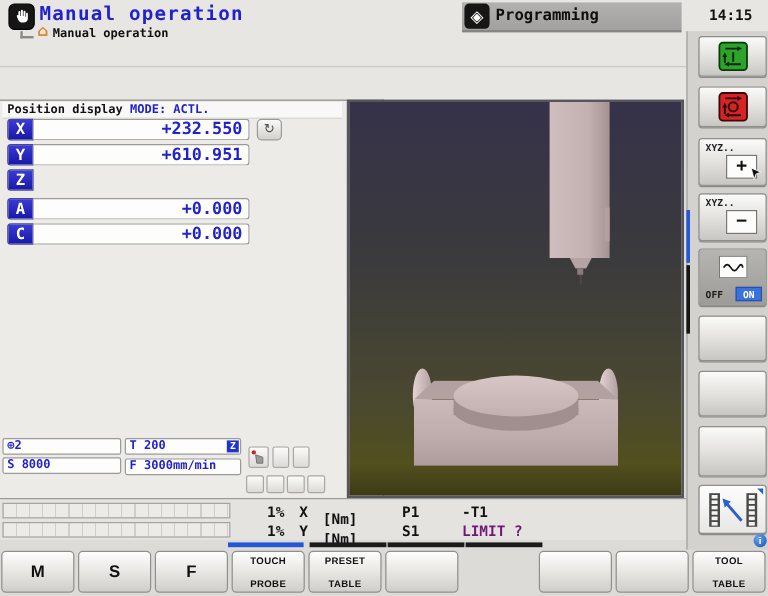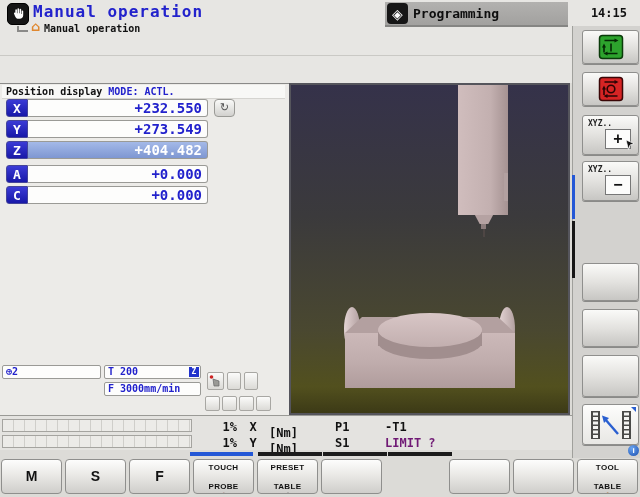--- a/index.html
+++ b/index.html
@@ -117,37 +117,37 @@
       <span class="pos-mode">MODE: ACTL.</span>
     </div>
 
     <div class="axis-row" style="top:15px">
       <div class="axis-label">X</div>
       <div class="axis-value">+232.550</div>
     </div>
     <div class="refresh-btn">↻</div>
     <div class="axis-row" style="top:36px">
       <div class="axis-label">Y</div>
-      <div class="axis-value">+273.549</div>
+      <div class="axis-value">+610.951</div>
     </div>
     <div class="axis-row hl" style="top:57px">
       <div class="axis-label">Z</div>
-      <div class="axis-value">+404.482</div>
     </div>
     <div class="axis-row" style="top:81px">
       <div class="axis-label">A</div>
       <div class="axis-value">+0.000</div>
     </div>
     <div class="axis-row" style="top:102px">
       <div class="axis-label">C</div>
       <div class="axis-value">+0.000</div>
     </div>
 
     <div class="field" style="left:2px; top:281px; width:99px"><span>⊕</span><span>2</span></div>
     <div class="field" style="left:104px; top:281px; width:97px"><span>T 200</span><span class="axis-badge">Z</span></div>
+    <div class="field" style="left:2px; top:297px; width:99px">S 8000</div>
     <div class="field" style="left:104px; top:298px; width:97px">F 3000mm/min</div>
 
     <div class="mini" style="left:207px; top:288px; width:17px; height:18px">
       <svg width="15" height="16" viewBox="0 0 15 16">
           <circle cx="3.5" cy="4" r="1.8" fill="#cc2222"></circle>
           <path d="M5 6 L11 8 L11 13 L6 13 Z" fill="#9a9a96" stroke="#666" stroke-width="0.7"></path>
         </svg>
     </div>
     <div class="mini" style="left:227px; top:288px; width:14px; height:18px"></div>
     <div class="mini" style="left:244px; top:288px; width:14px; height:18px"></div>
@@ -268,20 +268,29 @@
     <div class="sbtn" style="top:89px; height:40px">
       <span class="xyz-lab">XYZ..</span>
       <div class="pm-box">+</div>
       <svg class="cursor-svg" width="10" height="10" viewBox="0 0 10 10">
           <polygon points="1,0 9,3.5 5,5 3.5,9.5" fill="#111" stroke="#fff" stroke-width="0.7"></polygon>
         </svg>
     </div>
     <div class="sbtn" style="top:135px; height:40px">
       <span class="xyz-lab">XYZ..</span>
       <div class="pm-box">−</div>
+    </div>
+    <div class="sbtn dark" style="top:181px; height:48px">
+      <div class="sine-box">
+        <svg width="18" height="10" viewBox="0 0 18 10">
+            <path d="M1,5 Q4,0 7,5 T13,5 T17,5" fill="none" stroke="#111" stroke-width="1.4"></path>
+          </svg>
+      </div>
+      <span class="off-lab">OFF</span>
+      <div class="on-box">ON</div>
     </div>
     <div class="sbtn" style="top:237px; height:38px"></div>
     <div class="sbtn" style="top:283px; height:38px"></div>
     <div class="sbtn" style="top:329px; height:42px"></div>
     <div class="sbtn" style="top:378px; height:41px; background:linear-gradient(180deg,#fdfdfc,#e8e7e4)">
       <div class="corner-tri"></div>
       <svg class="ic" width="46" height="30" viewBox="0 0 46 30">
           <rect x="3" y="1" width="9" height="28" fill="#4a4a48"></rect>
           <g fill="#f4f4f2">
             <rect x="5" y="2.5" width="5" height="3"></rect>

